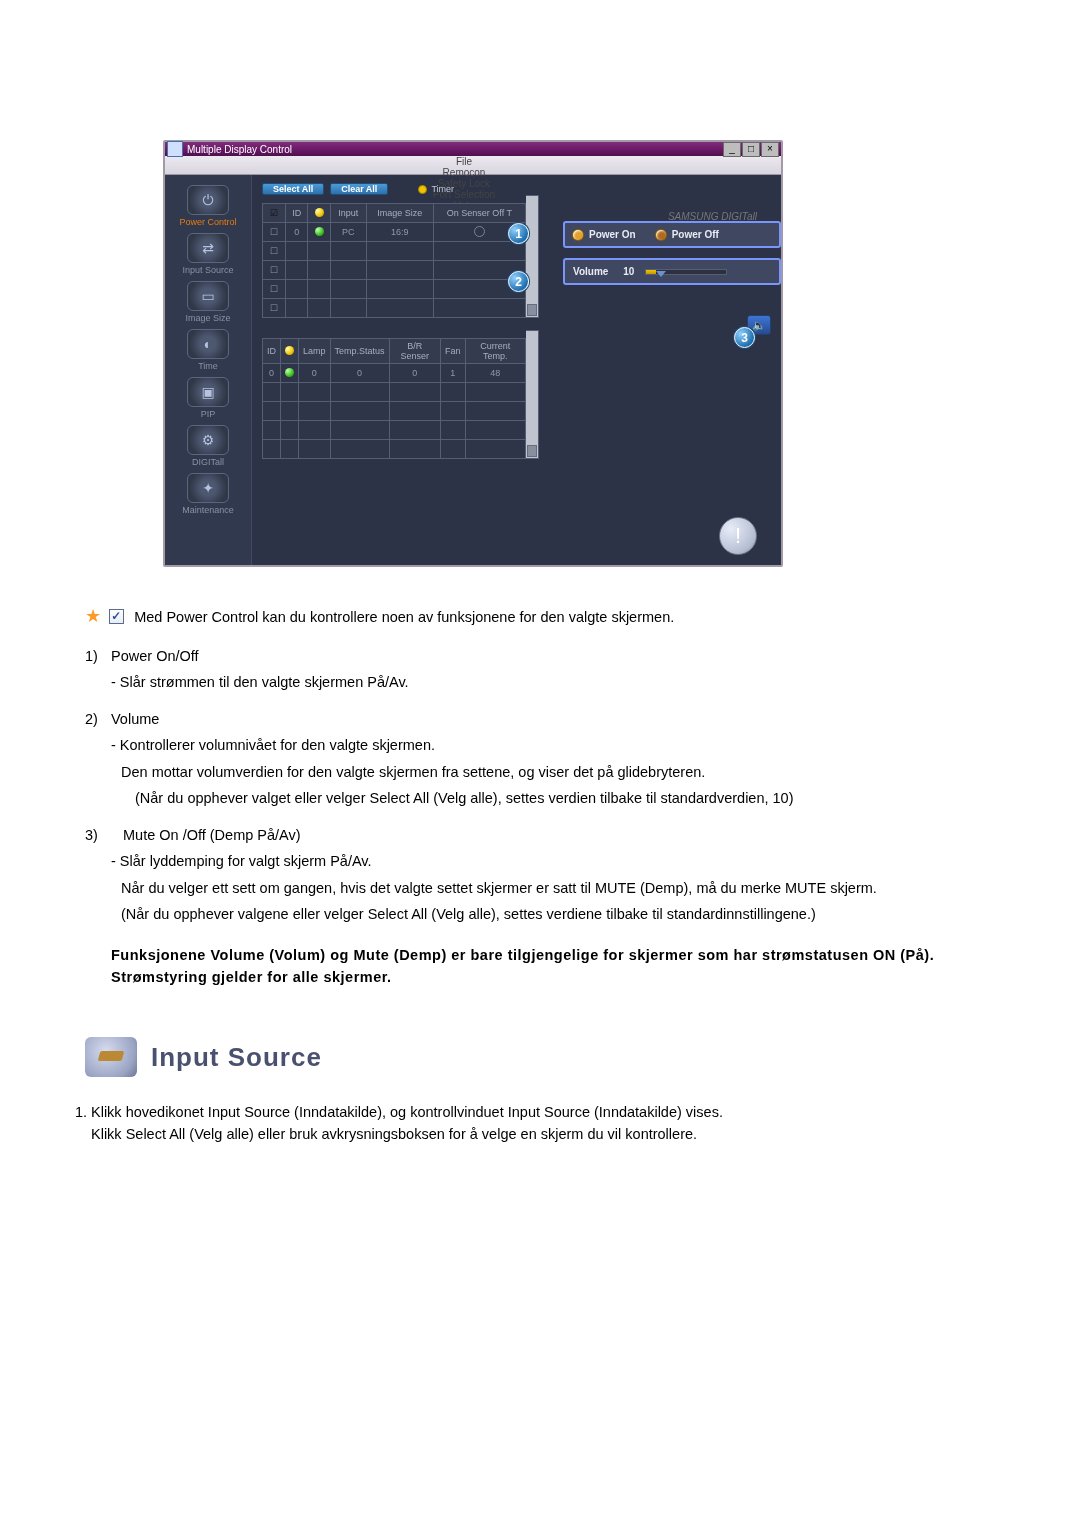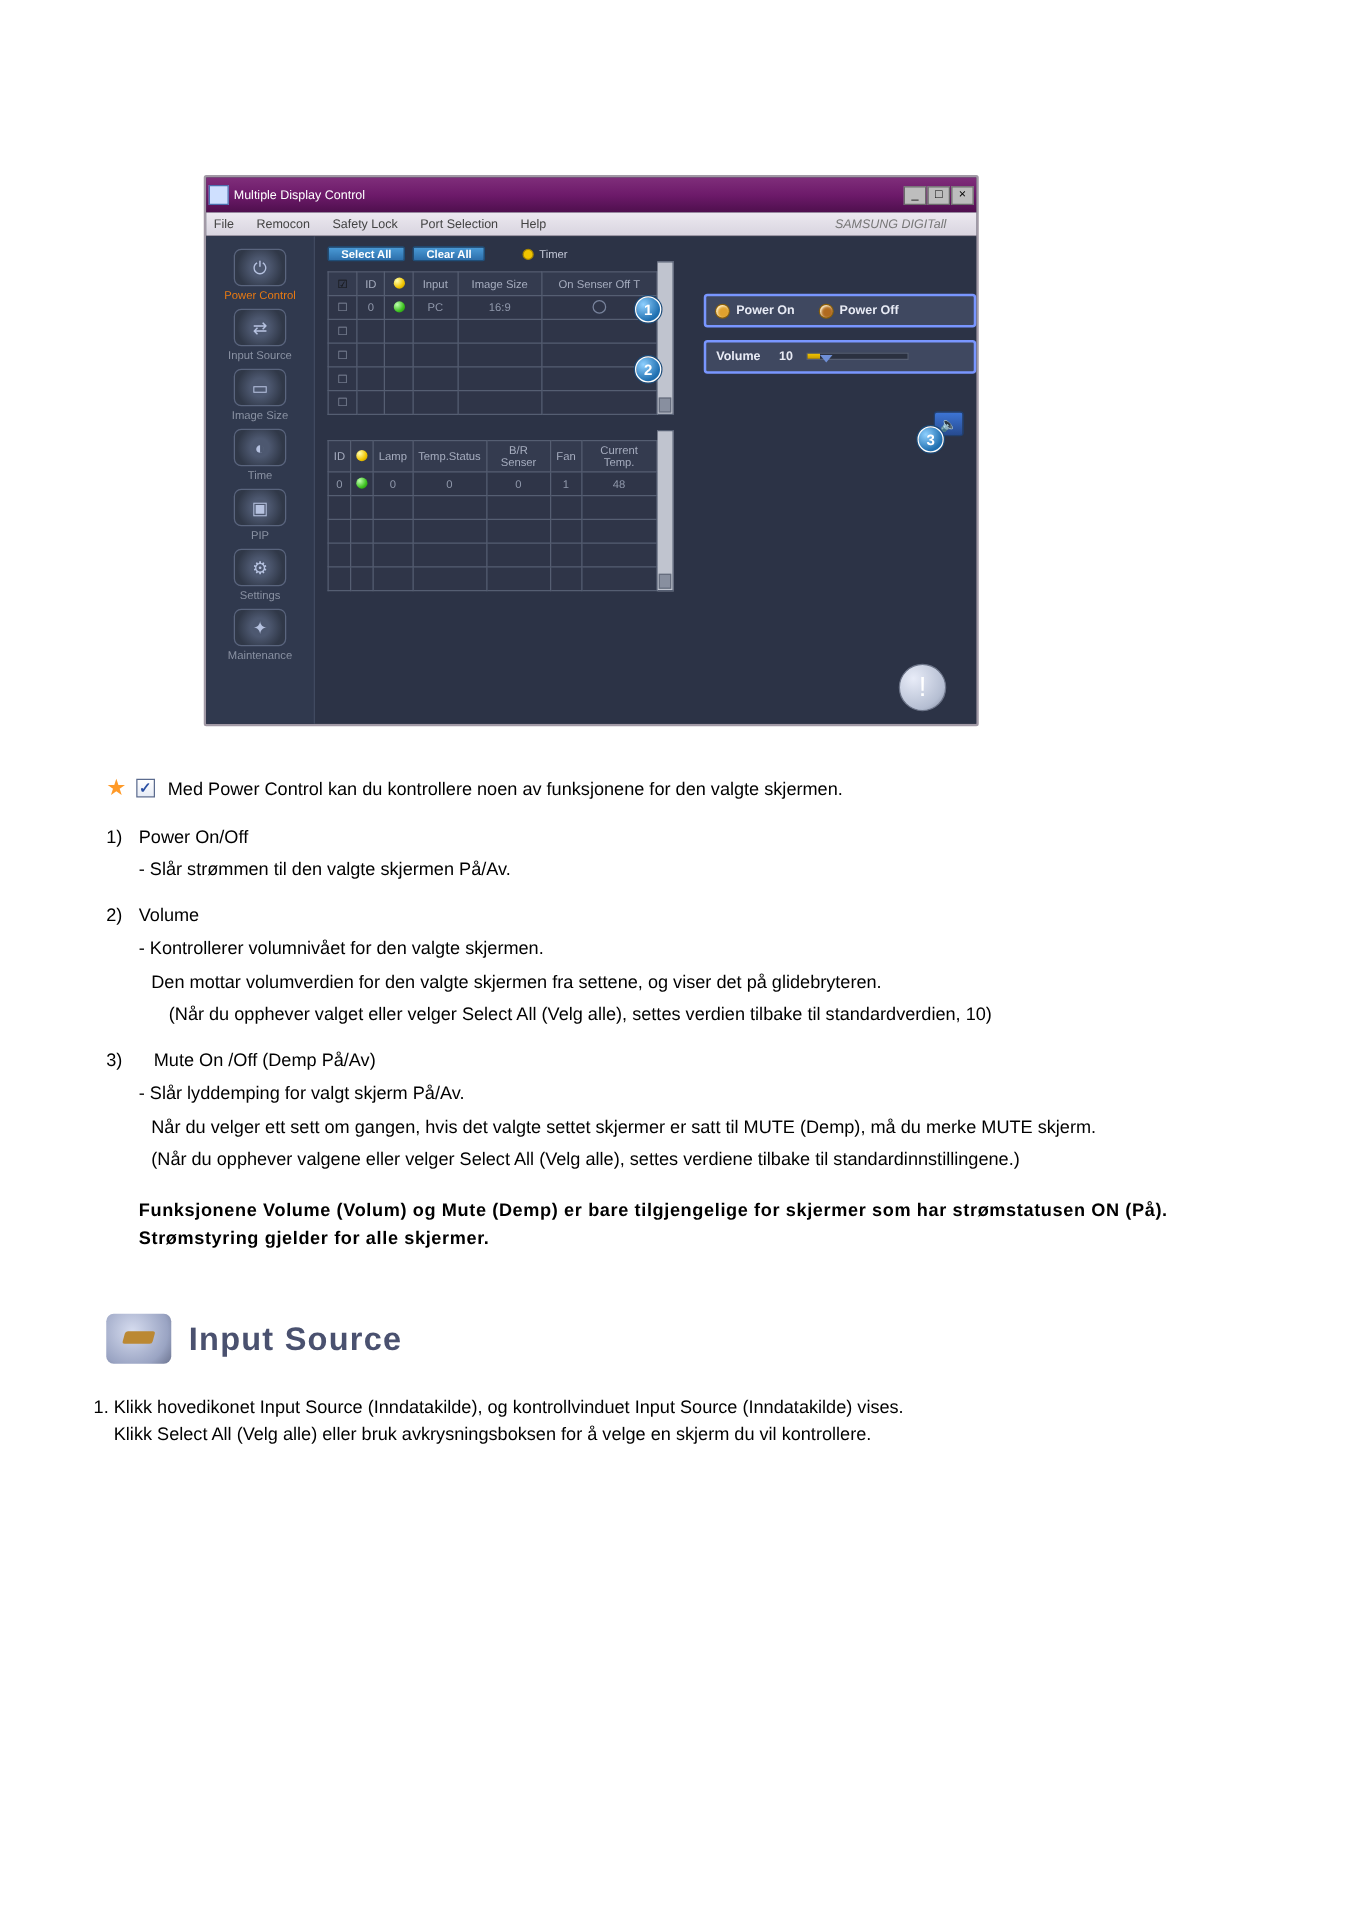--- a/index.html
+++ b/index.html
@@ -20,40 +20,41 @@
     margin: 40px 0 30px 78px;
     background: #323a4c;
     border: 2px solid #a29aa6;
     border-radius: 2px;
   }
   .title-bar {
     display: flex;
     align-items: center;
     background: linear-gradient(#7f2e7a,#6d1a6a 50%,#4e0f4d);
     color: #fff;
-    height: 28px;
+    height: 14px;
     padding: 0 2px;
     font-size: 10px;
   }
   .title-bar .app-icon {
     width: 14px;height:14px;margin-right:4px;
     background:#cfe0ff;border:1px solid #4a6fae;
   }
   .title-bar .spacer{flex:1;}
   .title-bar .winbtn{
     width:16px;height:13px;background:#bdbdbd;border:1px solid #6b6b6b;
     display:flex;align-items:center;justify-content:center;
     font-size:10px;line-height:1;margin-left:1px;color:#000;
   }
 
   .menu-bar{
     display:flex;align-items:center;
     background:linear-gradient(#ece9f0,#d9d5e0);
     font-size:10px;color:#444;height:18px;padding:0 6px;
     border-bottom:1px solid #9d97a5;
+    flex-direction:column;
   }
   .menu-bar span{margin-right:18px;}
   .menu-bar .brand{margin-left:auto;font-style:italic;color:#777;}
 
   .app-body{
     display:flex;background:#2c3346;color:#cfd2dc;
     min-height:390px;
   }
 
   
@@ -213,21 +214,21 @@
       <div class="nav">
         <div class="ic">◐</div>
         <div>Time</div>
       </div>
       <div class="nav">
         <div class="ic">▣</div>
         <div>PIP</div>
       </div>
       <div class="nav">
         <div class="ic">⚙</div>
-        <div>Settings</div>
+        <div>DIGITall</div>
       </div>
       <div class="nav">
         <div class="ic">✦</div>
         <div>Maintenance</div>
       </div>
     </div>
 
     <div class="main" style="position:relative;">
       <div class="toolbar">
         <div class="btn-chip">Select All</div>

